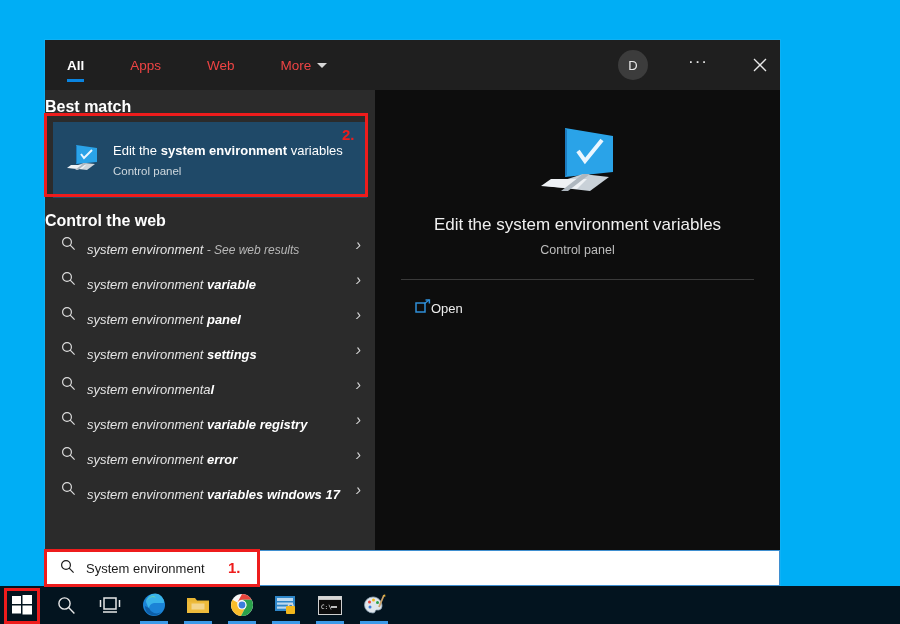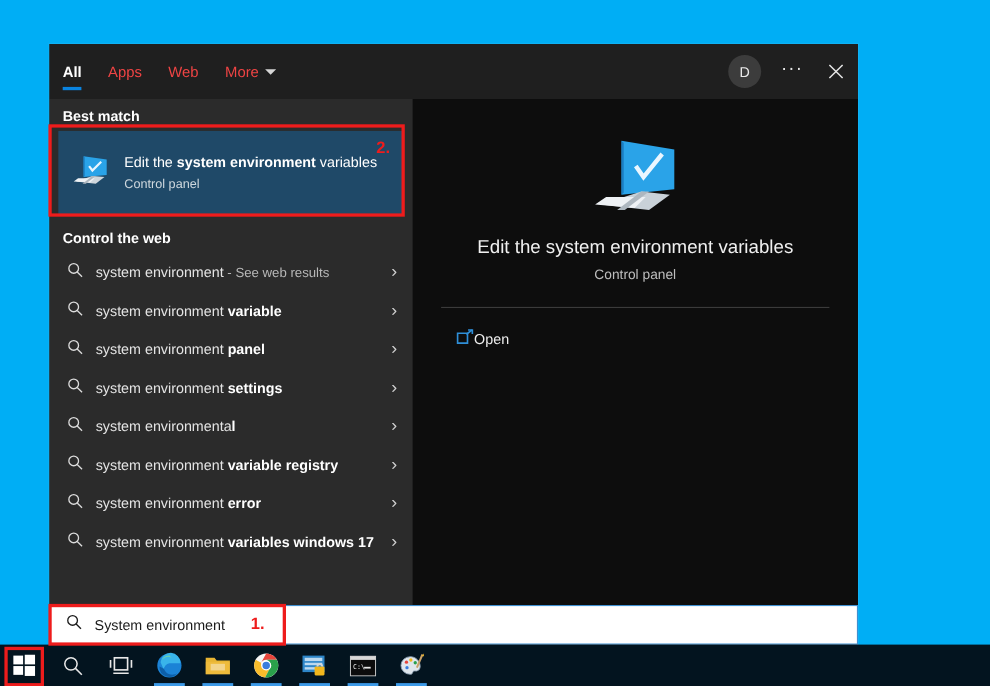--- a/index.html
+++ b/index.html
@@ -22,20 +22,22 @@
     background: #1f1f1f;
     box-shadow: 0 0 0 1px rgba(255,255,255,0.06);
   }
 
   
   #header {
     height: 50px;
     background: #1f1f1f;
     display: flex; align-items: center;
     flex: 0 0 auto;
+    padding-left: 10px;
+    gap: 22px;
   }
   .tab {
     position: relative;
     height: 50px;
     display: flex; align-items: center;
     padding: 0 12px;
     color: #ef4444;
     font-size: 13.5px;
     cursor: default;
     white-space: nowrap;
@@ -77,47 +79,48 @@
   
   #left-pane {
     width: 330px;
     background: #2b2b2b;
     overflow: hidden;
     flex: 0 0 auto;
     position: relative;
   }
   .section-header {
     color: #ffffff;
-    font-size: 13px;
+    font-size: 16px;
     font-weight: bold;
-    padding: 8px 16px 6px 12px;
+    padding: 8px 16px 6px 0;
   }
   
   #best-match-row {
     margin: 0 8px;
     height: 76px;
     background: #1f4968;
     display: flex; align-items: center;
     padding: 0 12px;
     position: relative;
   }
   #best-match-icon { width: 34px; flex: 0 0 auto; margin-right: 14px; }
   .bm-text { flex: 1 1 auto; min-width: 0; }
   .bm-title {
     color: #ffffff; font-size: 13px; line-height: 16px;
   }
   .bm-title b { font-weight: bold; }
   .bm-sub { color: #cfd8de; font-size: 11.5px; margin-top: 6px; }
 
   
   .web-row {
-    display: flex; align-items: center;
+    display: flex; 
     padding: 0 14px 0 16px;
     min-height: 35px;
     color: #e4e4e4;
+    font-style: italic;
   }
   .web-row .magn { width: 26px; flex: 0 0 auto; color: #dcdcdc; }
   .web-row .label {
     flex: 1 1 auto; font-size: 13px; line-height: 17px; padding: 5px 0;
   }
   .web-row .label b { font-weight: bold; color: #ffffff; }
   .web-row .label .dim { color: #b8b8b8; font-size: 12px; }
   .web-row .chev { flex: 0 0 auto; color: #d0d0d0; width: 18px; text-align: right; }
 
   

